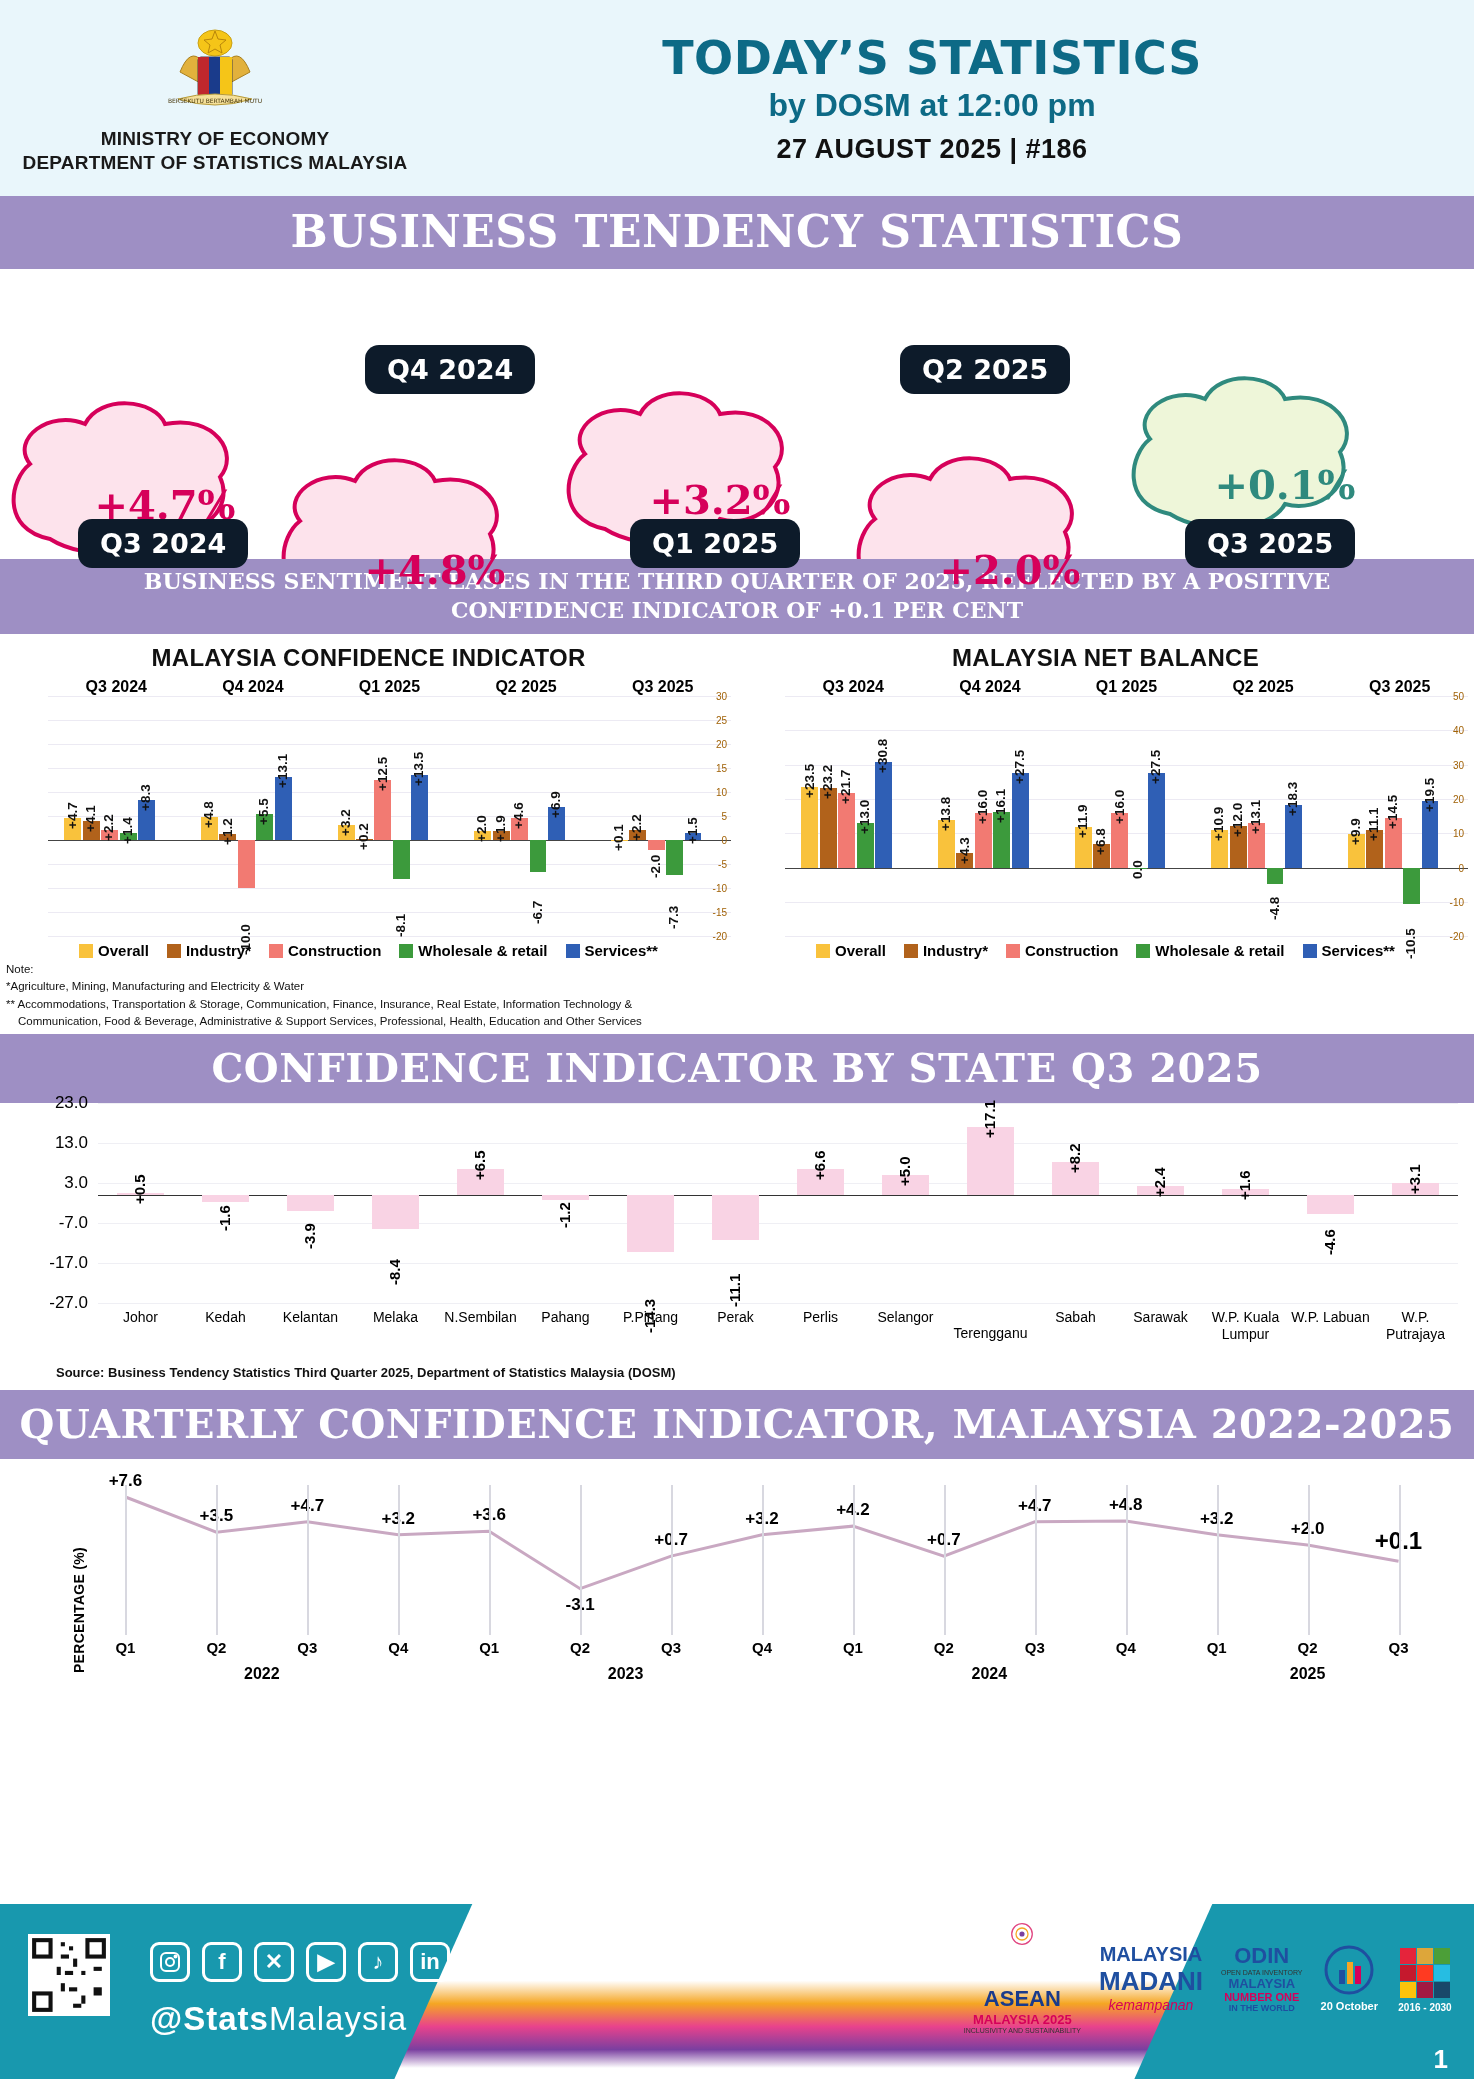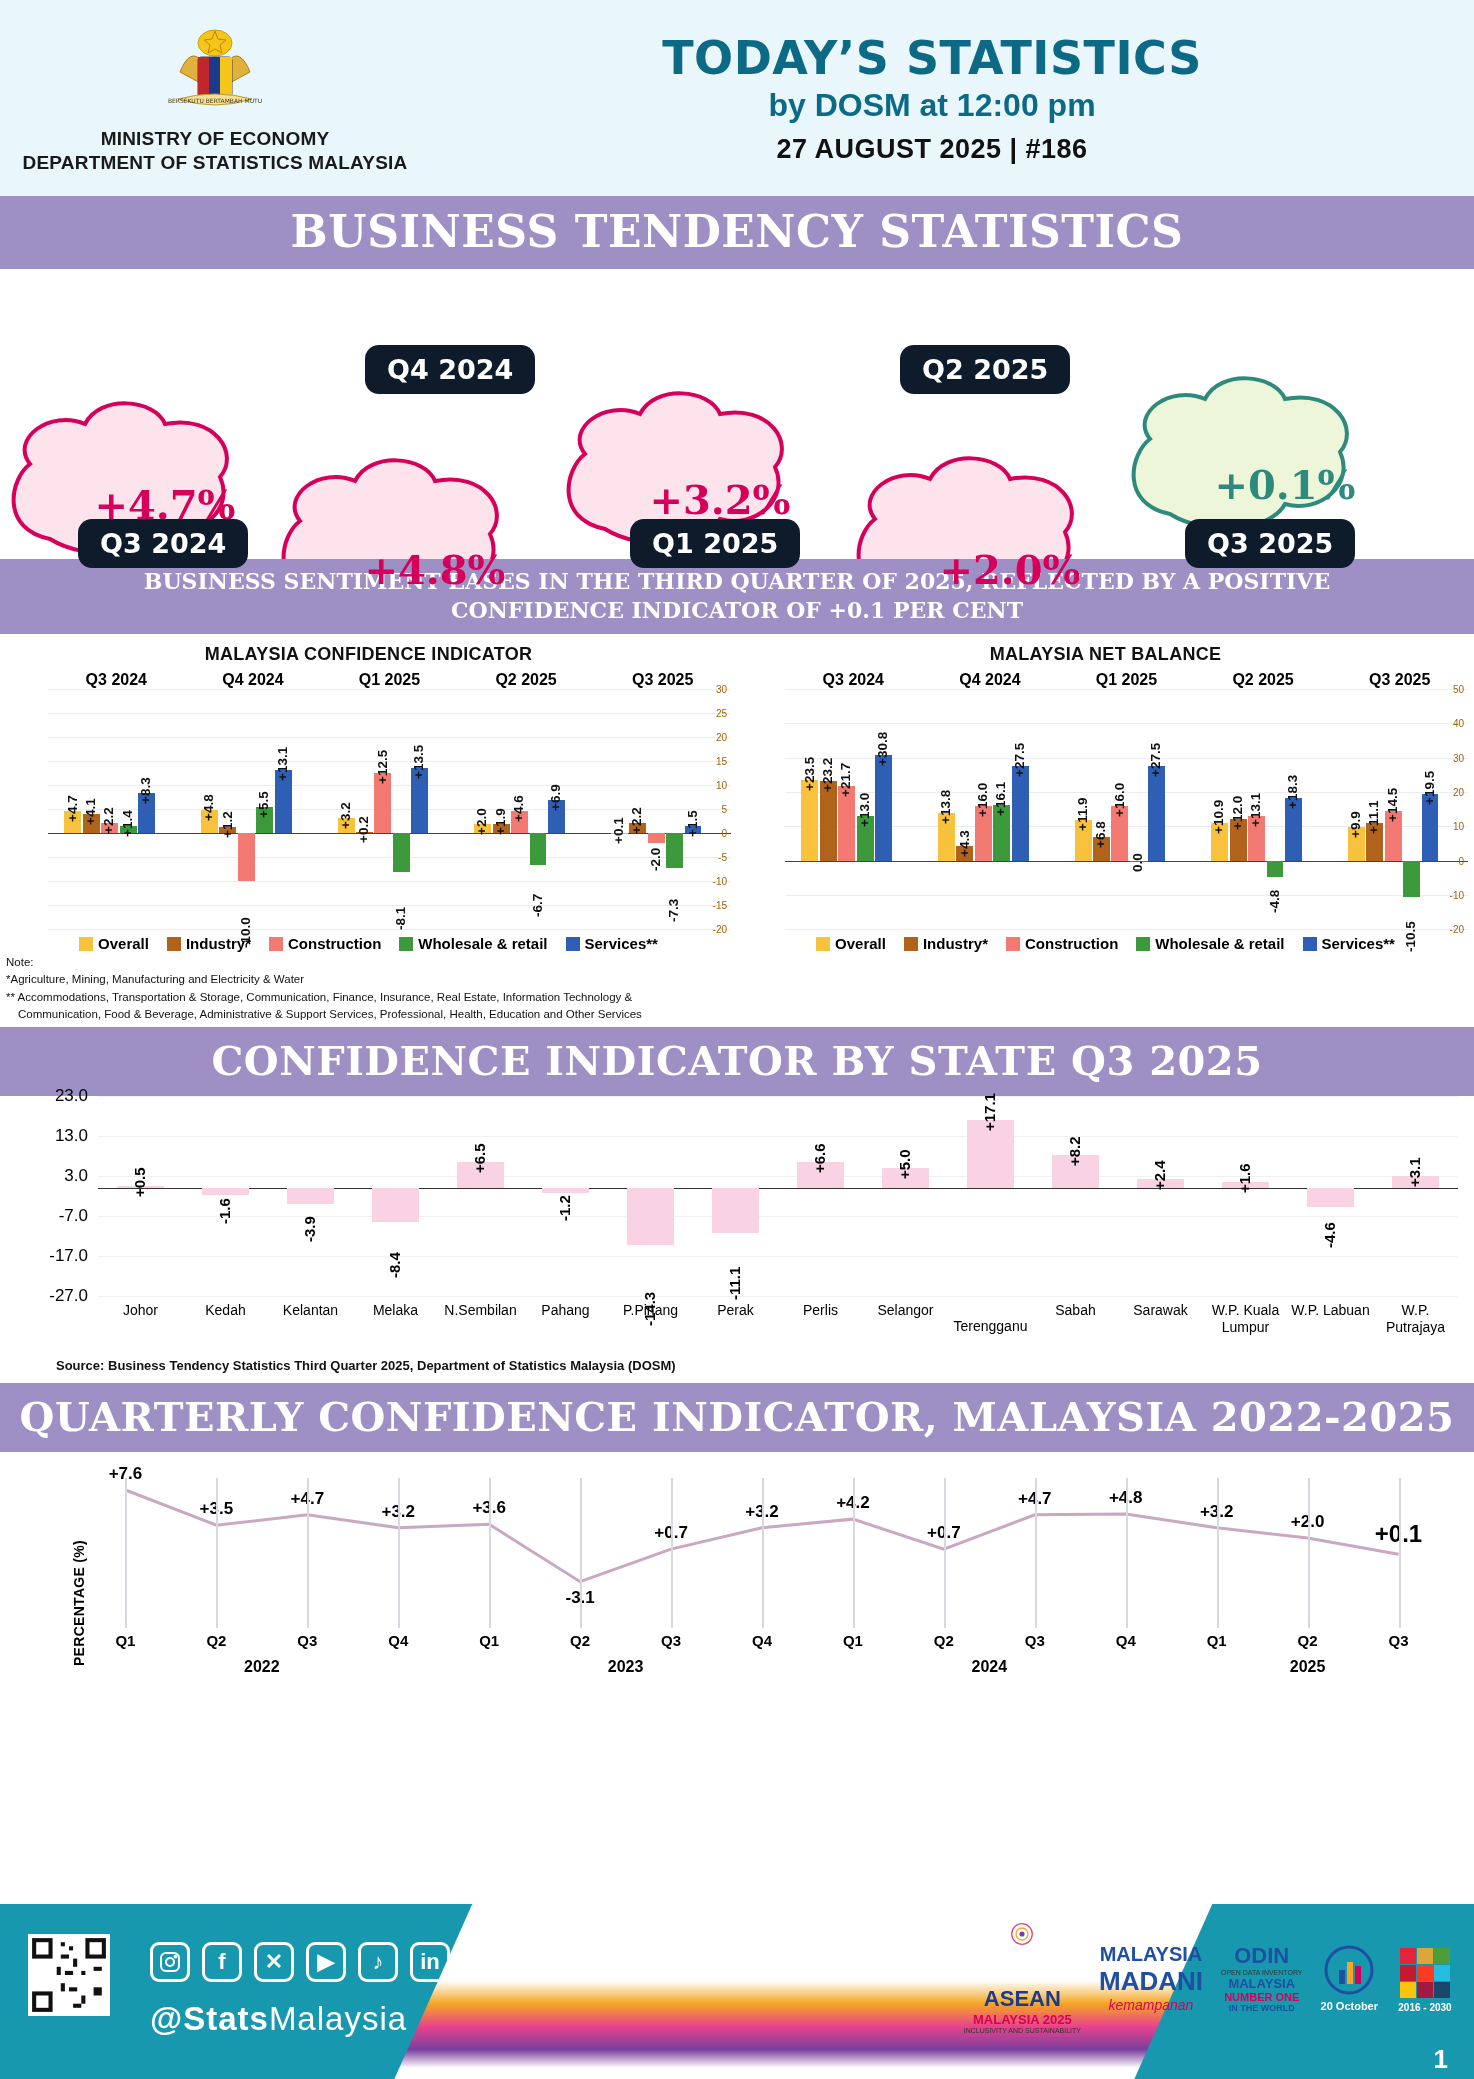--- a/index.html
+++ b/index.html
@@ -45,21 +45,21 @@
   
   .sentiment {
     background:#9e8fc4; color:#fff; text-align:center;
     font-size:22px; font-weight:bold; line-height:1.3; padding:8px 90px 10px 90px;
     font-family:"DejaVu Serif", serif;
   }
 
   
   .charts-row { display:flex; background:#fff; }
   .chart-panel { width:50%; padding:10px 6px 0 6px; }
-  .chart-title { text-align:center; font-size:18px; font-weight:bold; color:#111; letter-spacing:.3px; }
+  .chart-title { text-align:center; font-size:24px; font-weight:bold; color:#111; letter-spacing:.3px; }
   .quarter-labels { display:flex; margin-top:6px; font-size:16px; font-weight:bold; }
   .quarter-labels span { flex:1; text-align:center; }
 
   .plot { position:relative; }
   .ytick { position:absolute; right:4px; font-size:10px; transform:translateY(-50%); color:#a16207; }
   .gridline { position:absolute; left:42px; right:0; border-top:1px solid #eceaf3; }
   .zeroline { position:absolute; left:42px; right:0; border-top:1.5px solid #444; }
   .bars { position:absolute; left:42px; right:0; top:0; bottom:0; }
   .bar { position:absolute; }
   .barlabel { position:absolute; font-size:13.5px; font-weight:bold;

